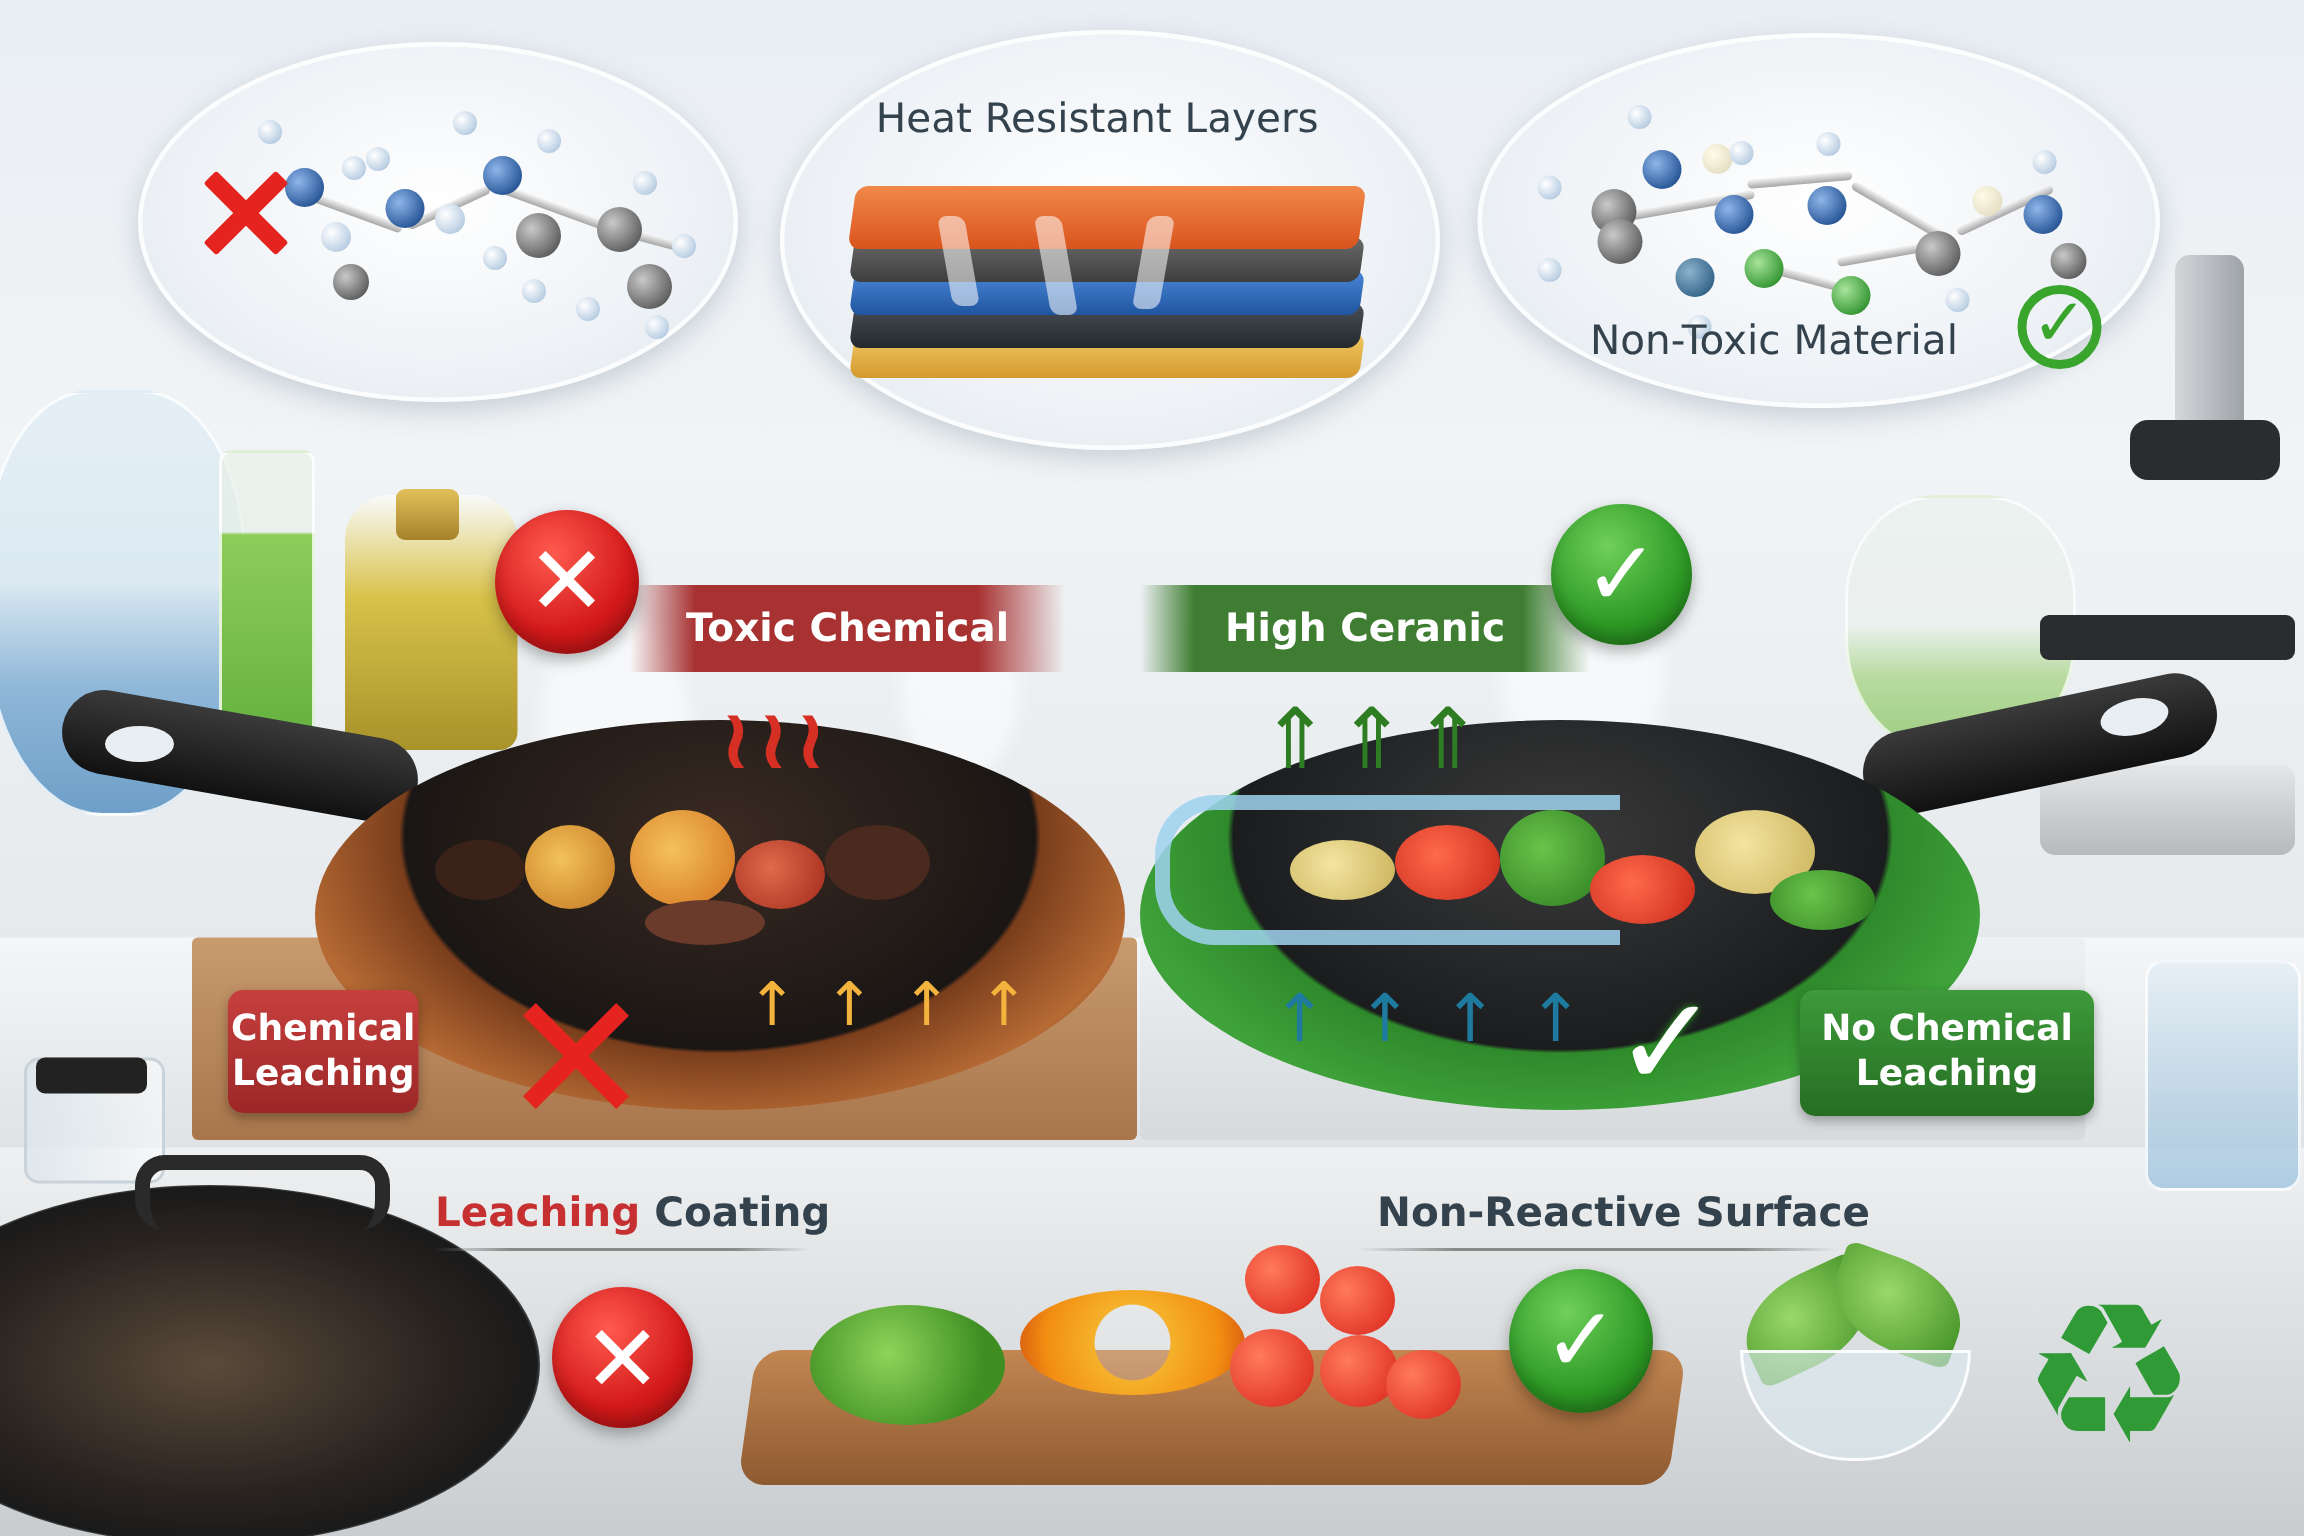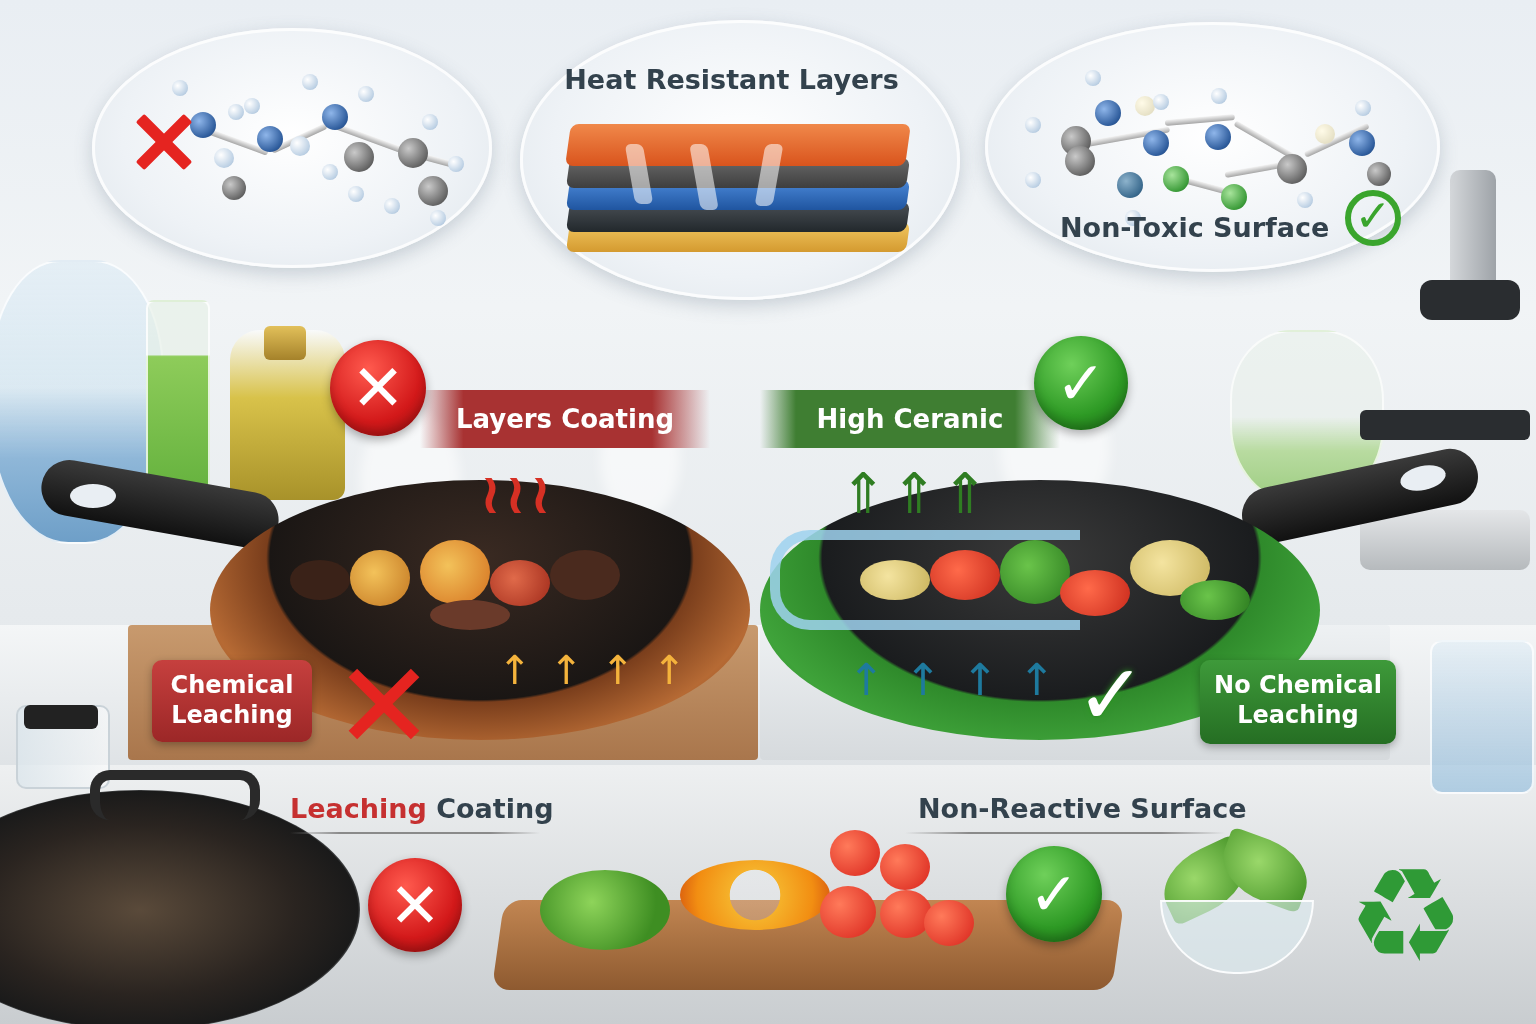--- a/index.html
+++ b/index.html
@@ -4,21 +4,21 @@
 <style>
   html,body{margin:0;padding:0;}
   body{width:1536px;height:1024px;overflow:hidden;position:relative;
     font-family:"DejaVu Sans","Liberation Sans",sans-serif;
     background:linear-gradient(180deg,#e9eef3 0%,#f1f4f6 30%,#e6eaed 60%,#d9dde0 100%);}
   .abs{position:absolute;}
   
   .oval{position:absolute;border-radius:50%;
     background:radial-gradient(ellipse at 50% 45%,#ffffff 0%,#eef2f6 60%,#dde4ea 100%);
     box-shadow:0 6px 18px rgba(80,100,120,.25), inset 0 0 0 3px rgba(255,255,255,.8);}
-  .oval-title{position:absolute;left:0;right:17px;text-align:center;font-weight:bold;}
+  .oval-title{position:absolute;left:0;right:17px;text-align:center;font-weight:normal;}
   .red-text{color:#b02a2e;}
   .dark-text{color:#33424d;}
   
   .atom{position:absolute;border-radius:50%;}
   .atom.h{width:16px;height:16px;background:radial-gradient(circle at 35% 35%,#fff,#bcd0e4 70%,#8aa6c0);}
   .atom.n{width:26px;height:26px;background:radial-gradient(circle at 35% 35%,#8fb6ea,#2e5c9c 70%,#1a3b6b);}
   .atom.c{width:30px;height:30px;background:radial-gradient(circle at 35% 35%,#c9c9c9,#666 70%,#3a3a3a);}
   .atom.g{width:26px;height:26px;background:radial-gradient(circle at 35% 35%,#a8e49c,#3c9c3a 70%,#1f6a22);}
   .bond{position:absolute;height:6px;background:linear-gradient(#f4f4f4,#a6a6a6);border-radius:3px;transform-origin:0 50%;}
   
@@ -127,21 +127,21 @@
     <div class="atom h" style="left:100px;top:148px;"></div>
     <div class="atom g" style="left:138px;top:104px;"></div>
     <div class="atom g" style="left:196px;top:122px;"></div>
     <div class="atom c" style="left:252px;top:92px;"></div>
     <div class="atom h" style="left:272px;top:130px;"></div>
     <div class="atom h" style="left:290px;top:62px;width:20px;height:20px;background:radial-gradient(circle at 35% 35%,#fffbe8,#dcd6b8);"></div>
     <div class="atom n" style="left:324px;top:68px;"></div>
     <div class="atom h" style="left:330px;top:38px;"></div>
     <div class="atom c" style="left:342px;top:100px;width:24px;height:24px;"></div>
   </div>
-  <div class="oval-title dark-text" style="top:190px;font-size:27px;text-align:left;left:75px;">Non-Toxic Surface</div>
+  <div class="oval-title dark-text" style="top:190px;font-size:27px;text-align:left;left:75px;">Non-Toxic Material</div>
   <div class="abs" style="left:360px;top:168px;width:44px;height:44px;border-radius:50%;border:6px solid #3aa52d;color:#3aa52d;font-size:44px;line-height:40px;text-align:center;font-weight:bold;">✓</div>
 </div>
 
 <div class="steam" style="left:360px;top:410px;width:100px;height:140px;"></div>
 <div class="steam" style="left:600px;top:400px;width:80px;height:120px;"></div>
 <div class="steam" style="left:1000px;top:380px;width:110px;height:140px;"></div>
 
 <div class="abs" style="left:128px;top:625px;width:630px;height:135px;background:linear-gradient(180deg,#c89a6e,#a9764c);border-radius:4px;"></div>
 <div class="handle" style="left:40px;top:476px;width:240px;height:56px;transform:rotate(10deg);"></div>
 <div class="abs" style="left:70px;top:484px;width:46px;height:24px;border-radius:50%;background:#e9eef3;"></div>
@@ -151,25 +151,25 @@
   <div class="veg" style="left:60px;top:30px;width:60px;height:56px;background:radial-gradient(circle at 40% 40%,#f3c25a,#c27520);"></div>
   <div class="veg" style="left:130px;top:20px;width:70px;height:64px;background:radial-gradient(circle at 40% 40%,#f3c25a,#d4701e);"></div>
   <div class="veg" style="left:200px;top:40px;width:60px;height:46px;background:radial-gradient(circle at 40% 40%,#e06a4a,#a02a1a);"></div>
   <div class="veg" style="left:260px;top:30px;width:70px;height:50px;background:#4a2a1e;"></div>
   <div class="veg" style="left:140px;top:80px;width:80px;height:30px;background:#6a3a2a;"></div>
 </div>
 <div class="abs" style="left:480px;top:452px;width:100px;height:84px;font-size:56px;color:#d63024;font-weight:bold;letter-spacing:4px;line-height:84px;">≀≀≀</div>
 <div class="abs" style="left:498px;top:640px;width:180px;height:60px;color:#f4b33c;font-size:40px;letter-spacing:18px;line-height:60px;">↑↑↑↑</div>
 
 <div class="banner" style="left:420px;top:390px;width:290px;height:58px;background:linear-gradient(90deg,rgba(168,50,50,0) 0%,#a83232 15%,#a83232 80%,rgba(168,50,50,0) 100%);">
-  <span>Layers Coating</span>
+  <span>Toxic Chemical</span>
 </div>
 <div class="badge red" style="left:330px;top:340px;width:96px;height:96px;font-size:64px;">✕</div>
 
-<div class="abs" style="left:152px;top:660px;width:160px;height:82px;background:linear-gradient(#c6403e,#9c2727);border-radius:10px;color:#fff;font-weight:bold;font-size:24px;text-align:center;line-height:30px;padding-top:10px;box-sizing:border-box;box-shadow:0 3px 8px rgba(0,0,0,.3);">
+<div class="abs" style="left:152px;top:660px;width:127px;height:82px;background:linear-gradient(#c6403e,#9c2727);border-radius:10px;color:#fff;font-weight:bold;font-size:24px;text-align:center;line-height:30px;padding-top:10px;box-sizing:border-box;box-shadow:0 3px 8px rgba(0,0,0,.3);">
   <div>Chemical</div>
   <div>Leaching</div>
 </div>
 <div class="abs" style="left:346px;top:666px;width:76px;height:76px;">
   <div class="abs" style="left:-6px;top:32px;width:88px;height:12px;background:#e52420;transform:rotate(45deg);"></div>
   <div class="abs" style="left:-6px;top:32px;width:88px;height:12px;background:#e52420;transform:rotate(-45deg);"></div>
 </div>
 
 <div class="abs" style="left:760px;top:625px;width:630px;height:135px;background:linear-gradient(180deg,#eef1f3,#d6dadd);border-radius:4px;"></div>
 <div class="handle" style="left:1240px;top:468px;width:240px;height:56px;transform:rotate(-12deg);"></div>

